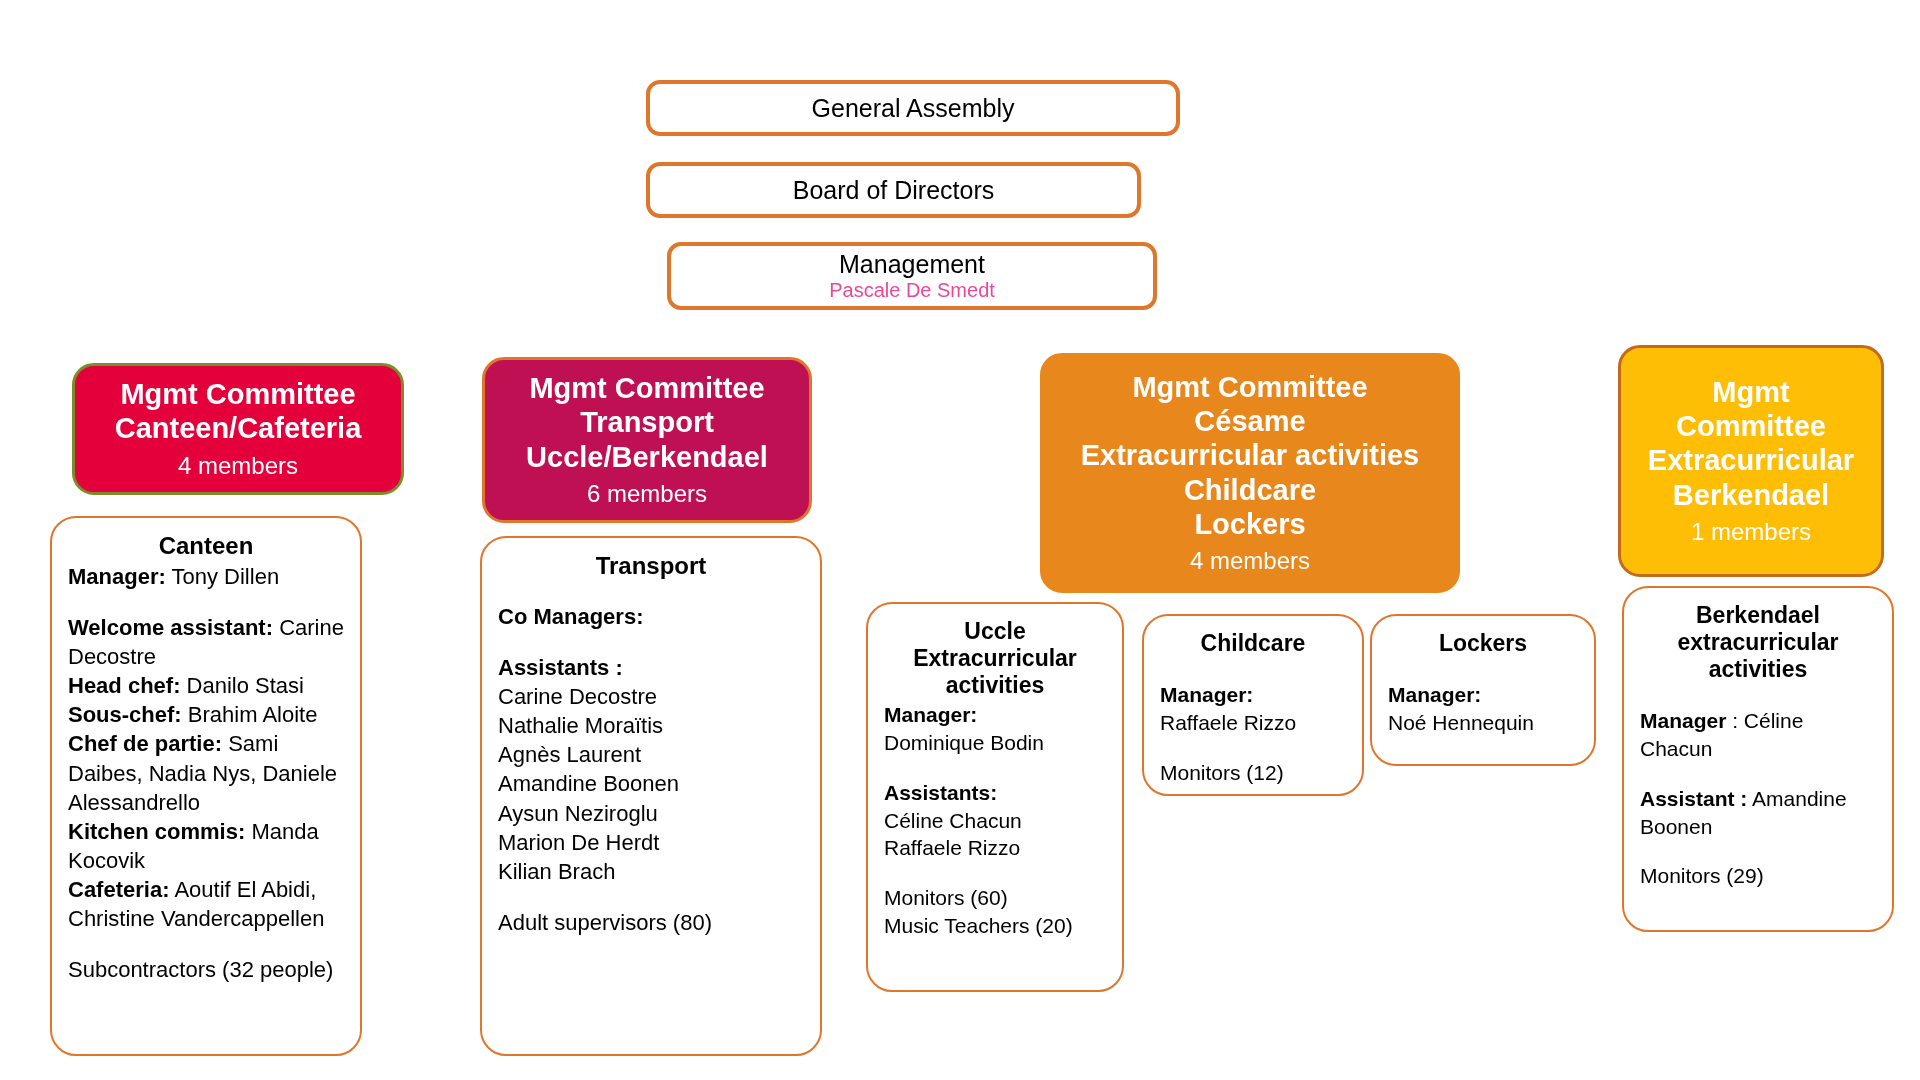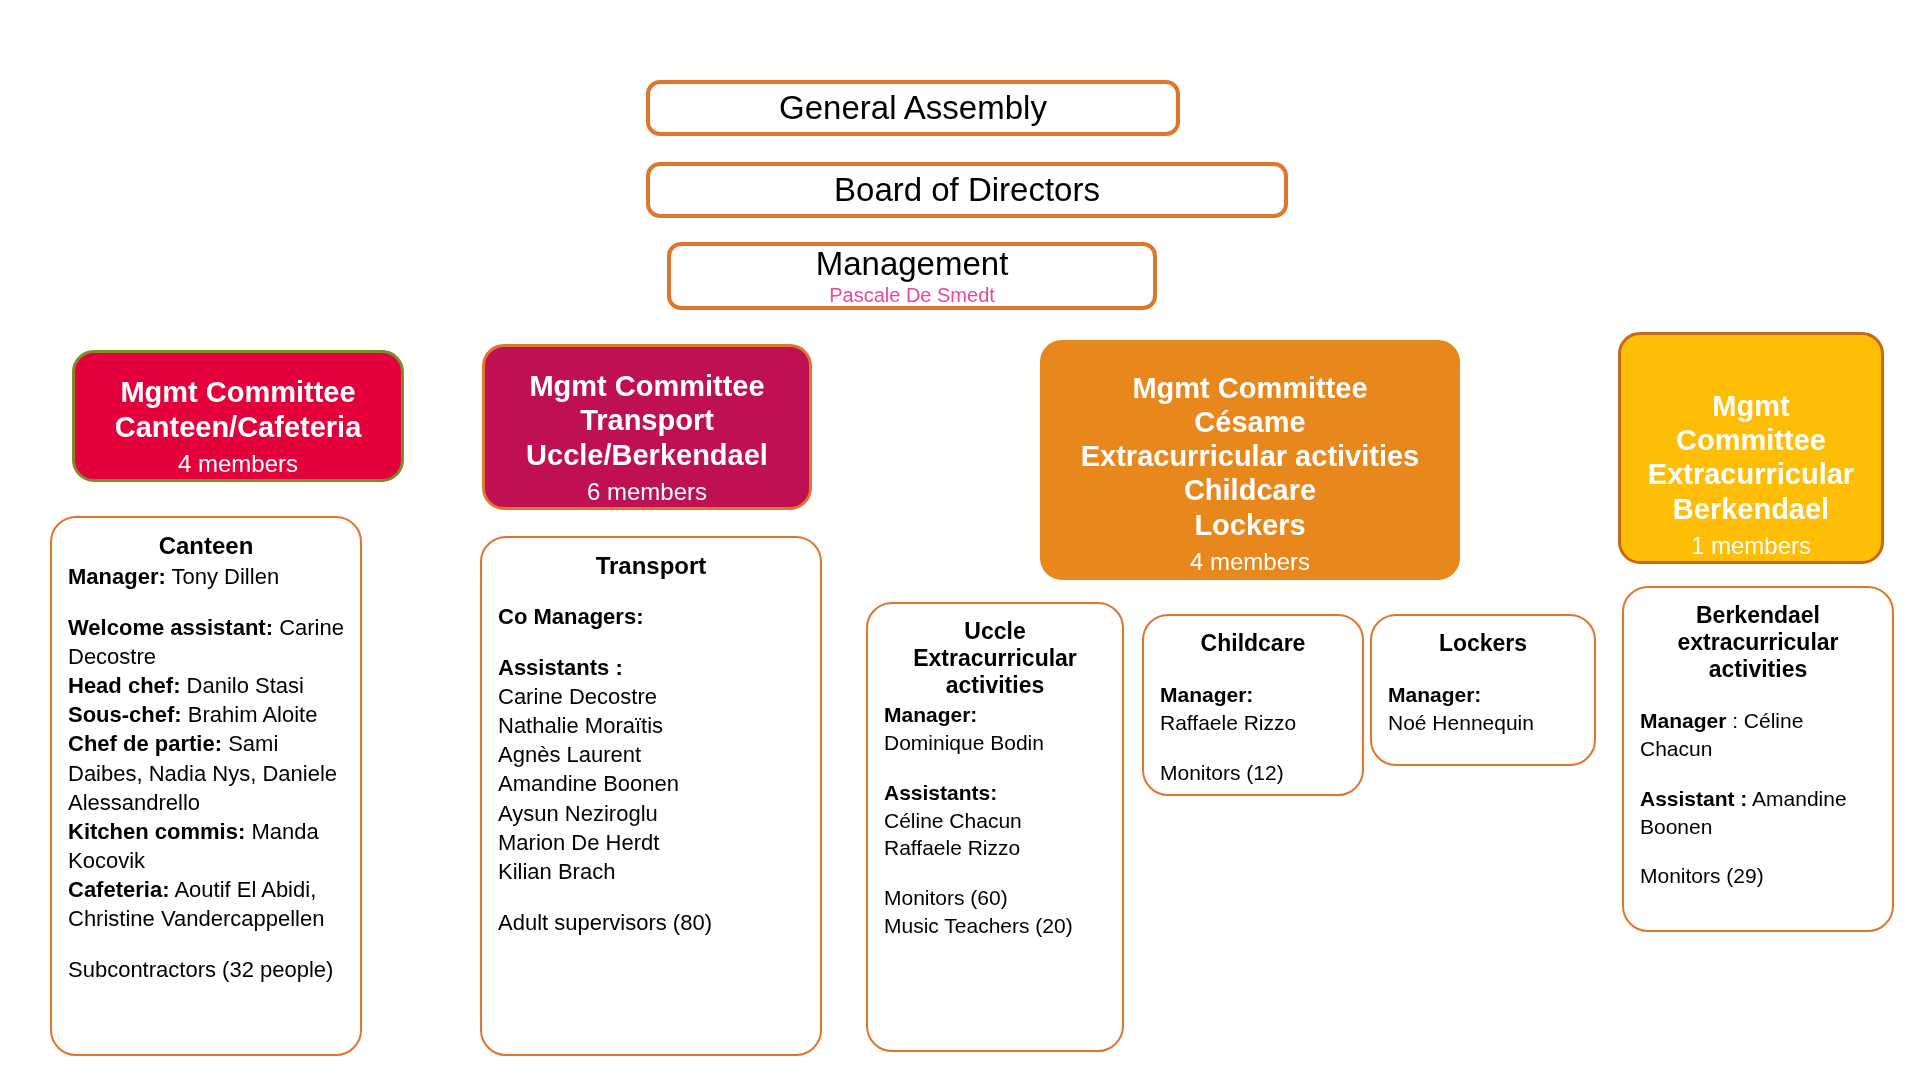--- a/index.html
+++ b/index.html
@@ -25,41 +25,42 @@
   .top-box {
     border: 4px solid #E0762C;
     border-radius: 14px;
     background: #ffffff;
     display: flex;
     flex-direction: column;
     align-items: center;
     justify-content: center;
   }
   .top-title {
-    font-size: 33px;
+    font-size: 25px;
     line-height: 1.15;
     color: #000;
     white-space: nowrap;
   }
   .top-sub {
     font-size: 20px;
     line-height: 1.2;
     color: #ec4899;
     white-space: nowrap;
   }
 
   .cmt-box {
     border-radius: 22px;
     display: flex;
     flex-direction: column;
     align-items: center;
-    justify-content: flex-end;
+    justify-content: center;
     text-align: center;
     color: #ffffff;
     padding: 0 10px;
+    margin-top: 13px;
   }
   .cmt-title {
     font-weight: bold;
     font-size: 29px;
     line-height: 1.18;
   }
   .cmt-members {
     font-size: 24px;
     line-height: 1.3;
     margin-top: 4px;
@@ -84,35 +85,35 @@
     font-size: 22px;
     line-height: 1.32;
     text-align: left;
   }
   .detail-body .lbl { font-weight: bold; }
   .detail-body p { margin: 0; }
   .detail-body .gap { height: 22px; }
 
   
   #general-assembly { left: 646px; top: 80px;  width: 534px; height: 56px; }
-  #board-directors  { left: 646px; top: 162px; width: 642px; height: 56px; }
+  #board-directors  { left: 646px; top: 162px; width: 495px; height: 56px; }
   #management       { left: 667px; top: 242px; width: 490px; height: 68px; }
 
   #cmt-canteen    { left: 72px;   top: 350px; width: 332px; height: 132px;
                     background: #E4003A; border: 3px solid #7C8C2A; }
   #cmt-transport  { left: 482px;  top: 344px; width: 330px; height: 166px;
                     background: #BE1053; border: 3px solid #E0762C; }
   #cmt-cesame     { left: 1040px; top: 340px; width: 420px; height: 240px;
                     background: #E8871B; border: 3px solid #E8871B; }
   #cmt-berkendael { left: 1618px; top: 332px; width: 266px; height: 232px;
                     background: #FFBE06; border: 3px solid #C5691B; }
 
   #detail-canteen    { left: 50px;  top: 516px;  width: 312px; height: 540px; }
   #detail-transport  { left: 480px; top: 536px;  width: 342px; height: 520px; }
-  #detail-uccle      { left: 866px; top: 602px;  width: 258px; height: 450px; }
+  #detail-uccle      { left: 866px; top: 602px;  width: 258px; height: 390px; }
   #detail-childcare  { left: 1142px; top: 614px; width: 222px; height: 182px; }
   #detail-lockers    { left: 1370px; top: 614px; width: 226px; height: 152px; }
   #detail-berkendael { left: 1622px; top: 586px; width: 272px; height: 346px; }
 
   #detail-uccle .detail-body,
   #detail-childcare .detail-body,
   #detail-lockers .detail-body,
   #detail-berkendael .detail-body { font-size: 21px; }
   #detail-uccle .detail-title,
   #detail-childcare .detail-title,

